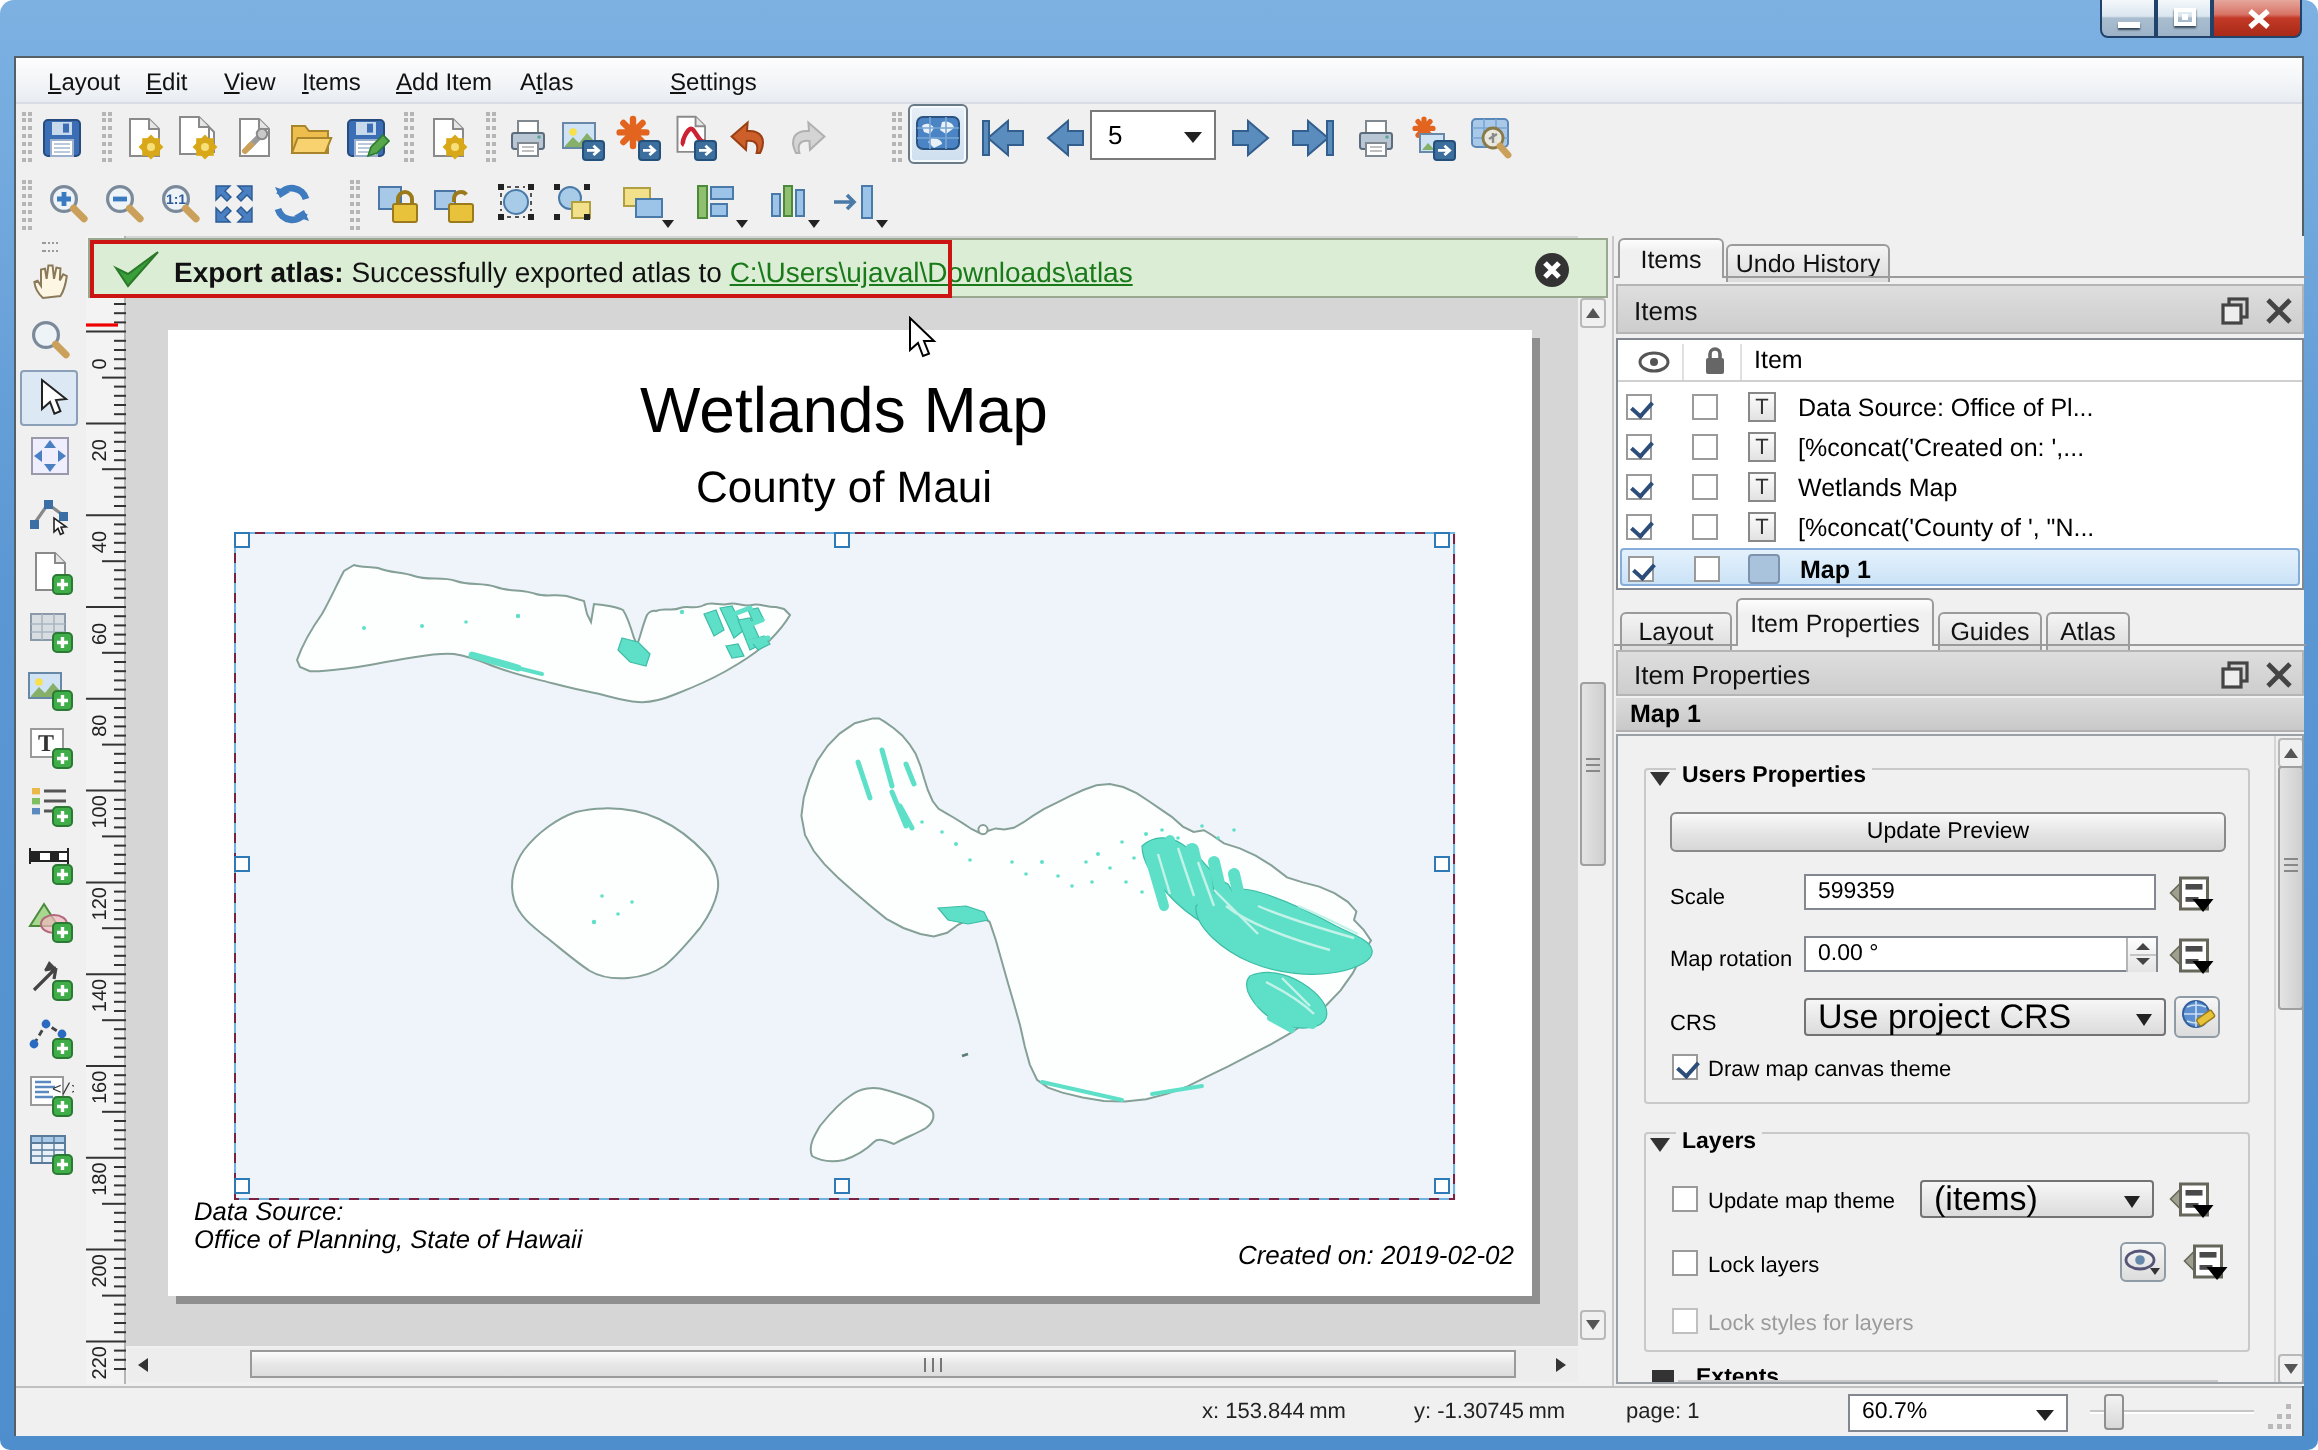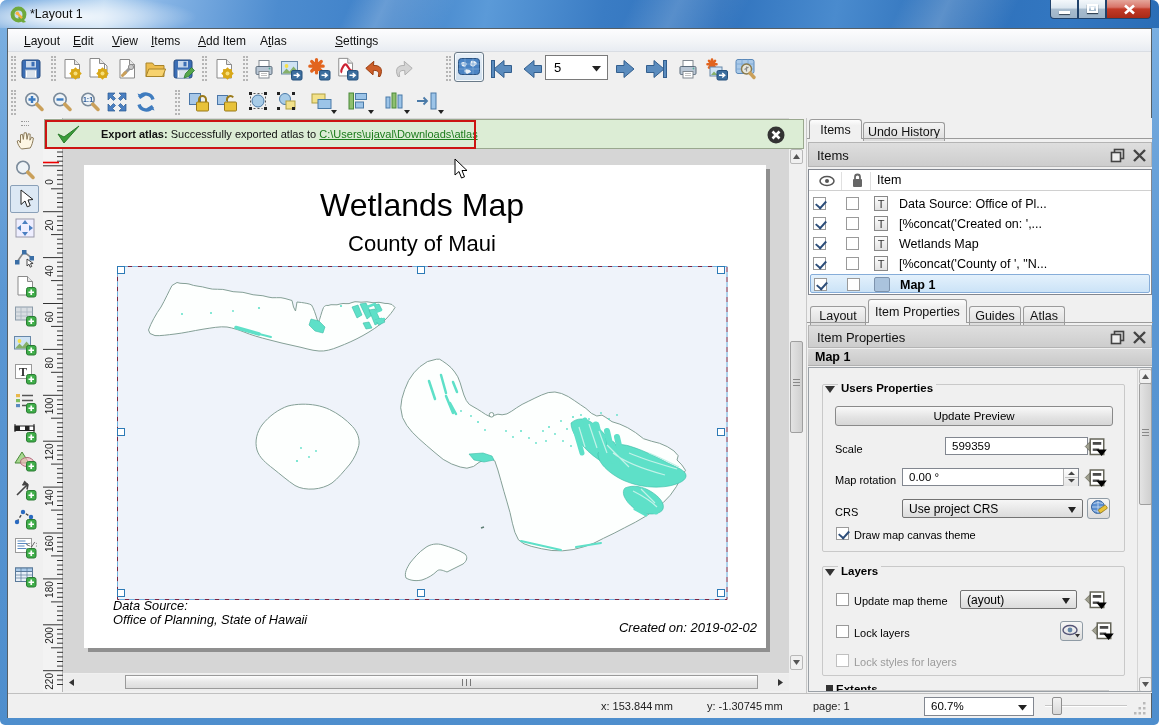--- a/index.html
+++ b/index.html
@@ -53,21 +53,21 @@
 #hsb{position:absolute;left:22px;top:556px;width:725px;height:17px;background:#ededed;}
 
 #page{position:absolute;left:21px;top:47px;width:682px;height:483px;background:#fff;}
 #pageshadow{position:absolute;left:25px;top:51px;width:682px;height:483px;background:#8f8f8f;}
 
 #map{position:absolute;left:33px;top:101px;width:611px;height:334px;background:#eff3fa;}
 #map svg.isl{position:absolute;left:0;top:0;}
 .handle{position:absolute;width:7.5px;height:7.5px;background:#fff;border:1.6px solid #2d7ab6;}
 #ptitle{position:absolute;left:-3px;top:22px;width:682px;text-align:center;font-size:32px;color:#000;}
 #psub{position:absolute;left:-3px;top:66px;width:682px;text-align:center;font-size:22px;color:#000;}
-.pfoot{position:absolute;font-size:12px;font-style:italic;color:#000;margin-left:16px;}
+.pfoot{position:absolute;font-size:12px;font-style:italic;color:#000;}
 
 .sbtn{position:absolute;background:#f0f0f0;border:1px solid #b8b8b8;border-radius:2px;}
 .sthumb{position:absolute;background:linear-gradient(180deg,#e3e3e3,#cfcfcf);border:1px solid #9f9f9f;border-radius:2px;}
 .sthumbv{position:absolute;background:linear-gradient(90deg,#e3e3e3,#cfcfcf);border:1px solid #9f9f9f;border-radius:2px;}
 
 #msgbar{position:absolute;left:36px;top:90px;width:760px;height:30px;background:#dcedd5;border:1px solid #9aa88f;}
 
 #rpanel{position:absolute;left:798px;top:89px;width:346px;height:575px;background:#f0f0f0;border-left:1px solid #c8c8c8;}
 
 .tab{position:absolute;height:19px;line-height:19px;text-align:center;font-size:12.5px;color:#111;
@@ -83,41 +83,31 @@
 .ticon{position:absolute;left:64px;top:2px;width:14px;height:15px;border:1px solid #888;background:linear-gradient(180deg,#fcfcfc,#e2e2e2);font-size:11px;text-align:center;line-height:15px;color:#333;}
 .micon{position:absolute;left:63px;top:2px;width:16px;height:15px;border:1px solid #7d93ad;background:#aac3dd;border-radius:2px;}
 .tlabel{position:absolute;left:89px;top:3px;font-size:12.5px;color:#000;white-space:nowrap;}
 .gbox{position:absolute;border:1px solid #c9c9c9;border-radius:2px;}
 .blbl{position:absolute;font-size:11.5px;font-weight:bold;color:#000;background:#f0f0f0;padding:0 3px;}
 .lbl{position:absolute;font-size:11px;color:#000;}
 .pushbtn{position:absolute;background:linear-gradient(180deg,#f9f9f9,#e2e2e2 60%,#d7d7d7);border:1px solid #8a8a8a;border-radius:3px;
  font-size:11.5px;text-align:center;line-height:19px;color:#000;}
 .inp{position:absolute;background:#fff;border:1px solid #828790;font-size:11.5px;line-height:17px;padding-left:6px;color:#000;}
 .combo{position:absolute;background:linear-gradient(180deg,#f6f6f6,#dcdcdc);border:1px solid #737373;border-radius:2px;
- font-size:12px;line-height:18px;padding-left:6px;color:#000;}
+ font-size:17px;line-height:18px;padding-left:6px;color:#000;}
 .combo::after{content:"";position:absolute;right:6px;top:7px;border:4.5px solid transparent;border-top:6px solid #222;}
 .sqbtn{position:absolute;background:linear-gradient(180deg,#f6f6f6,#dcdcdc);border:1px solid #8f9ba5;border-radius:3px;}
 svg.ddbtn{position:absolute;width:25px;height:20px;}
 #redbox{position:absolute;left:0px;top:0px;width:431px;height:29px;border:2px solid #cc1512;}
 
 #statusbar{position:absolute;left:0;top:664px;width:1143px;height:25px;background:#f0f0f0;border-top:1px solid #c0c0c0;font-size:11px;color:#222;}
 </style>
 </head>
 <body>
 <div id="win">
-  <div id="titlebar">
-      <div class="glow"></div>
-    <svg class="abs" style="left:9px;top:5px;" width="19" height="19" viewBox="0 0 24 24">
-      <path d="M12,2 a10,10 0 1 0 0,20 a10,10 0 1 0 0,-20 Z M12,7 a5,5 0 1 1 0,10 a5,5 0 1 1 0,-10 Z" fill="#6fa93c" fill-rule="evenodd"></path>
-      <path d="M13,13 l8.5,8.5 -4,1 -6,-6 Z" fill="#6fa93c"></path>
-      <path d="M10.5,10.5 l6,6" stroke="#fcb040" stroke-width="3"></path>
-      <circle cx="10.5" cy="10.5" r="2.2" fill="#fcb040"></circle>
-    </svg>
-    <div id="titletext">*Layout 1</div>
-  </div>
   <div class="winbtn" id="btnmin">
       <div style="position:absolute;left:8px;top:11px;width:11px;height:3px;background:#fff;box-shadow:0 1px 1px #345;"></div>
     </div>
   <div class="winbtn" id="btnmax">
       <div style="position:absolute;left:8px;top:4px;width:11px;height:9px;border:2px solid #fff;box-shadow:0 1px 1px #345;">
         <div style="position:absolute;left:2px;top:1px;width:3px;height:3px;background:#fff;"></div>
       </div>
     </div>
   <div class="winbtn" id="btnclose">
       <svg style="position:absolute;left:16px;top:4px;" width="13" height="11" viewBox="0 0 13 11">
@@ -819,21 +809,21 @@
       </div>
 
       <div id="propc" style="position:absolute;left:1px;top:249px;width:344px;height:325px;background:#f0f0f0;border:1px solid #9aa0a6;overflow:hidden;">
         <div class="gbox" style="left:13px;top:16px;width:303px;height:168px;"></div>
         <svg style="position:absolute;left:16px;top:17px;" width="11" height="9">
             <path d="M0,1 L10,1 L5,8 Z" fill="#333"></path>
           </svg>
         <span class="blbl" style="left:29px;top:14px;">Users Properties</span>
         <div class="pushbtn" style="left:26px;top:38px;width:278px;height:20px;">Update Preview</div>
         <span class="lbl" style="left:26px;top:75px;">Scale</span>
-        <div class="inp" style="left:93px;top:69px;width:143px;height:18px;margin-left:43px;">599359</div>
+        <div class="inp" style="left:93px;top:69px;width:176px;height:18px;">599359</div>
         <svg class="ddbtn" style="left:274px;top:69px;" viewBox="0 0 24.5 20">
             <use href="#ddic"></use>
           </svg>
         <span class="lbl" style="left:26px;top:106px;">Map rotation</span>
         <div class="inp" style="left:93px;top:100px;width:177px;height:18px;">0.00 °
           <div style="position:absolute;right:0;top:0;width:15px;height:17px;border-left:1px solid #b5b5b5;background:linear-gradient(180deg,#fdfdfd,#e4e4e4);">
             <svg width="15" height="17">
                 <path d="M4,6 L7.5,2.5 L11,6 Z" fill="#444"></path>
                 <path d="M4,10 L11,10 L7.5,13.5 Z" fill="#444"></path>
                 <line x1="1" y1="8.5" x2="14" y2="8.5" stroke="#c5c5c5"></line>
@@ -855,62 +845,62 @@
         <span class="cb cbc" style="position:absolute;left:27px;top:159px;"></span>
         <span class="lbl" style="left:45px;top:161px;">Draw map canvas theme</span>
 
         <div class="gbox" style="left:13px;top:198px;width:303px;height:110px;"></div>
         <svg style="position:absolute;left:16px;top:200px;" width="11" height="9">
             <path d="M0,1 L10,1 L5,8 Z" fill="#333"></path>
           </svg>
         <span class="blbl" style="left:29px;top:197px;">Layers</span>
         <span class="cb" style="position:absolute;left:27px;top:225px;"></span>
         <span class="lbl" style="left:45px;top:227px;">Update map theme</span>
-        <div class="combo" style="left:151px;top:222px;width:117px;height:19px;">(ayout)</div>
+        <div class="combo" style="left:151px;top:222px;width:117px;height:19px;">(items)</div>
         <svg class="ddbtn" style="left:274px;top:222px;" viewBox="0 0 24.5 20">
             <use href="#ddic"></use>
           </svg>
         <span class="cb" style="position:absolute;left:27px;top:257px;"></span>
         <span class="lbl" style="left:45px;top:259px;">Lock layers</span>
         <div class="sqbtn" style="left:251px;top:253px;width:23px;height:20px;">
           <svg width="21" height="18" viewBox="0 0 21 18">
               <ellipse cx="9" cy="8" rx="7" ry="4.5" fill="none" stroke="#557" stroke-width="1.4"></ellipse>
               <circle cx="9" cy="8" r="2.4" fill="#68a"></circle>
               <path d="M14,12 l5,0 -2.5,3.5 Z" fill="#333"></path>
             </svg>
         </div>
         <svg class="ddbtn" style="left:281px;top:253px;" viewBox="0 0 24.5 20">
             <use href="#ddic"></use>
           </svg>
         <span class="cb" style="position:absolute;left:27px;top:286px;border-color:#c0c0c0;"></span>
         <span class="lbl" style="left:45px;top:288px;color:#9b9b9b;">Lock styles for layers</span>
 
         <div style="position:absolute;left:17px;top:317px;width:11px;height:8px;background:#333;"></div>
-        <span class="blbl" style="left:24px;top:315px;text-decoration:underline;">Extents</span>
+        <span class="blbl" style="left:36px;top:315px;text-decoration:underline;">Extents</span>
         <div style="position:absolute;left:30px;top:322px;width:270px;height:1px;background:#c9c9c9;"></div>
 
         <div style="position:absolute;left:328px;top:0;width:15px;height:325px;background:#f0f0f0;border-left:1px solid #d5d5d5;">
           <div class="sbtn" style="left:1px;top:1px;width:13px;height:15px;"></div>
           <svg style="position:absolute;left:3px;top:5px;" width="9" height="8">
               <path d="M1,6 L4.5,1 L8,6 Z" fill="#555"></path>
             </svg>
           <div class="sthumbv" style="left:1px;top:15px;width:13px;height:122px;"></div>
           <div style="position:absolute;left:4px;top:64px;width:7px;height:1px;background:#888;box-shadow:0 3px #888,0 -3px #888;"></div>
           <div class="sbtn" style="left:1px;top:309px;width:13px;height:15px;"></div>
           <svg style="position:absolute;left:3px;top:313px;" width="9" height="8">
               <path d="M1,1 L8,1 L4.5,6 Z" fill="#555"></path>
             </svg>
         </div>
       </div>
     </div>
     <div id="msgbar">
       <svg style="position:absolute;left:11px;top:4px;" width="25" height="22" viewBox="0 0 25 22">
           <path d="M2,10 L8,19 L23,2 L8,13 Z" fill="#3a9e3a" stroke="#2a7a2a" stroke-width="1"></path>
         </svg>
-      <div style="position:absolute;left:56px;top:8px;font-size:11px;color:#111;white-space:nowrap;">
+      <div style="position:absolute;left:42px;top:8px;font-size:14px;color:#111;white-space:nowrap;">
         <b>Export atlas:</b> Successfully exported atlas to <span style="color:#1a7a1a;text-decoration:underline;">C:\Users\ujaval\Downloads\atlas</span>
       </div>
       <svg style="position:absolute;left:722px;top:6px;" width="18" height="18" viewBox="0 0 18 18">
           <circle cx="9" cy="9" r="8.5" fill="#333"></circle>
           <path d="M5.5,5.5 L12.5,12.5 M12.5,5.5 L5.5,12.5" stroke="#fff" stroke-width="2.6"></path>
         </svg>
       <div id="redbox"></div>
     </div>
     <div id="statusbar">
       <span style="position:absolute;left:593px;top:6px;">x: 153.844 mm</span>

